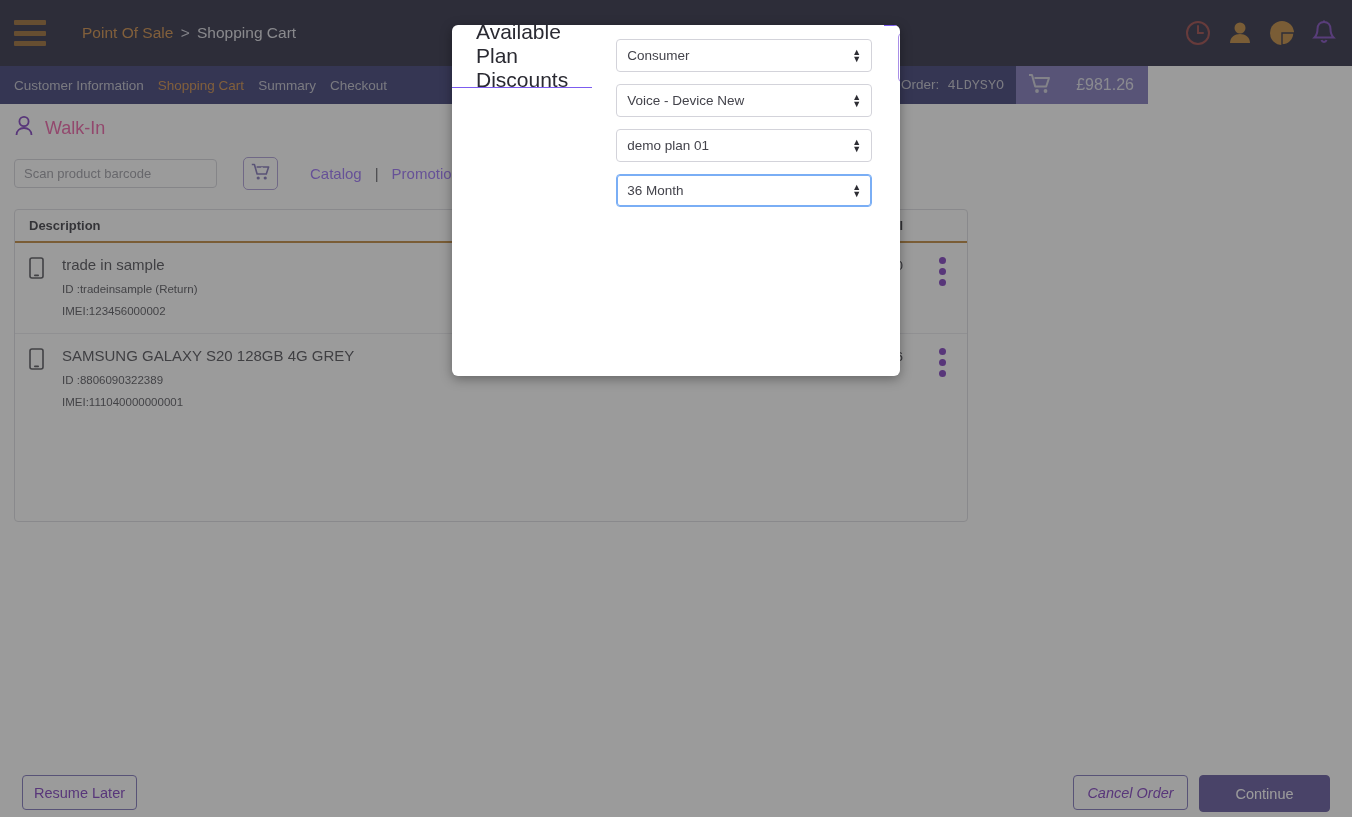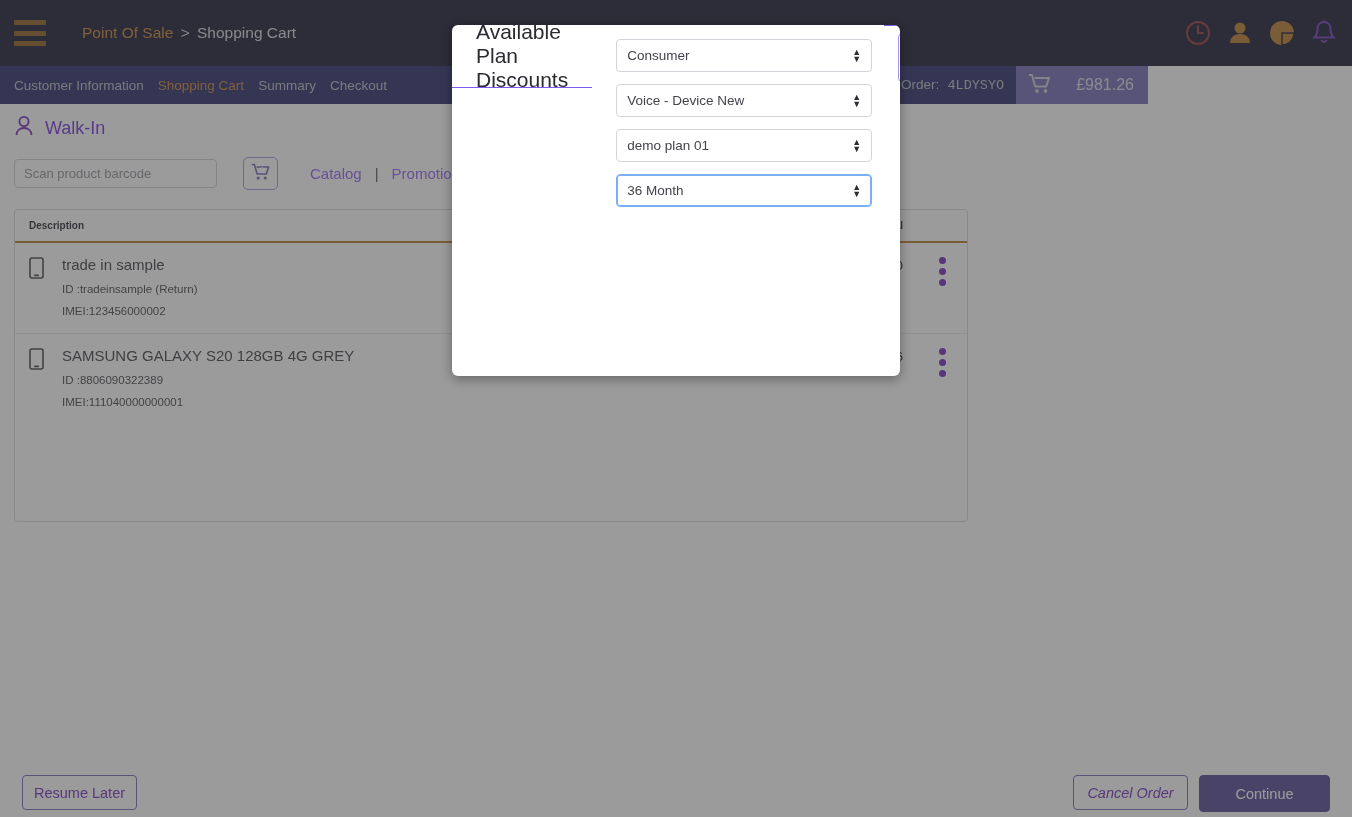--- a/index.html
+++ b/index.html
@@ -73,21 +73,21 @@
   }
   .cart-total .amt { font-size: 16px; color: #d9d9e6; }
 
   
   .content { position: absolute; left: 0; top: 104px; width: 1352px; height: 713px; background:#fff; }
 
   .customer-row {
     position: absolute; left: 14px; top: 11px;
     display: flex; align-items: center; gap: 11px;
   }
-  .customer-row .cname { font-size: 18px; color: #6d28d9; }
+  .customer-row .cname { font-size: 18px; color: #ec4899; }
 
   .toolbar {
     position: absolute; left: 14px; top: 53px;
     display: flex; align-items: center;
   }
   .barcode {
     width: 203px; height: 29px;
     border: 1px solid #cfcfd6; border-radius: 4px;
     padding: 0 9px; font-size: 13px; color: #333; background: #fff;
     outline: none;
@@ -107,21 +107,21 @@
     position: absolute; left: 14px; top: 105px;
     width: 954px; height: 313px;
     border: 1px solid #d8d8de; border-radius: 4px;
     background: #fff; overflow: hidden;
   }
   .thead {
     height: 33px; display: flex; align-items: center;
     border-bottom: 2px solid #b5761f;
     padding: 0 14px;
   }
-  .th { font-size: 10px; font-weight: bold; color: #1a1a22; }
+  .th { font-size: 13px; font-weight: bold; color: #1a1a22; }
   .th.desc { flex: 1; }
   .th.total { width: 120px; text-align: right; padding-right: 50px; }
   .trow {
     display: flex; align-items: flex-start;
     padding: 12px 14px 14px 14px;
     border-bottom: 1px solid #e6e6ea;
     position: relative; min-height: 81px;
   }
   .trow:last-child { border-bottom: none; }
   .rowicon { width: 25px; flex: 0 0 25px; padding-top: 2px; }

